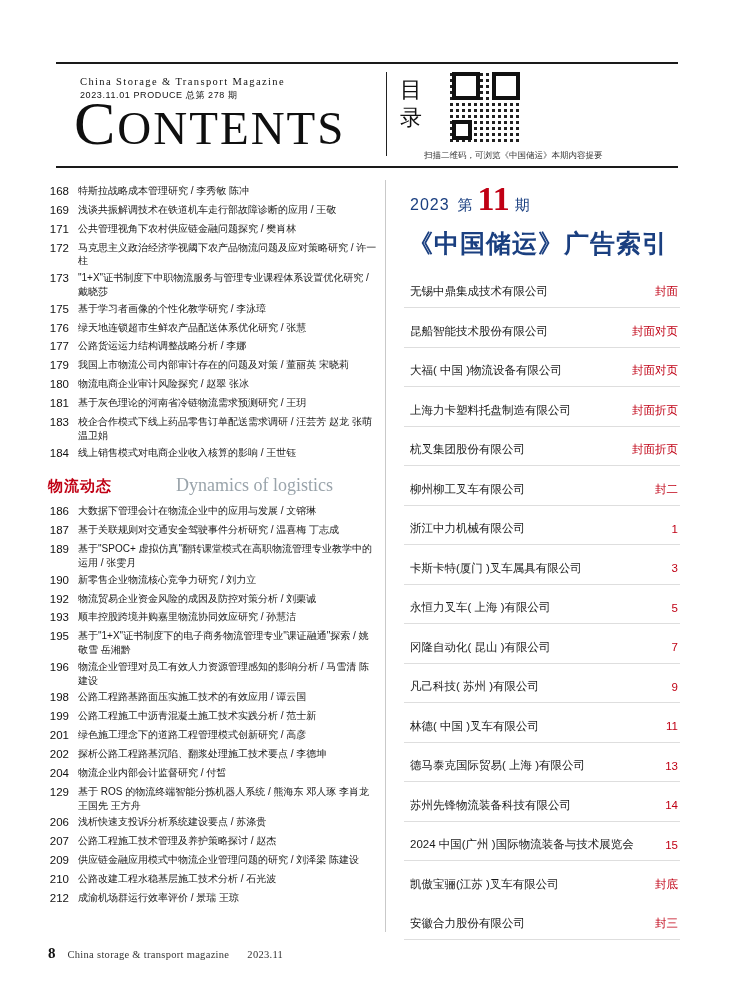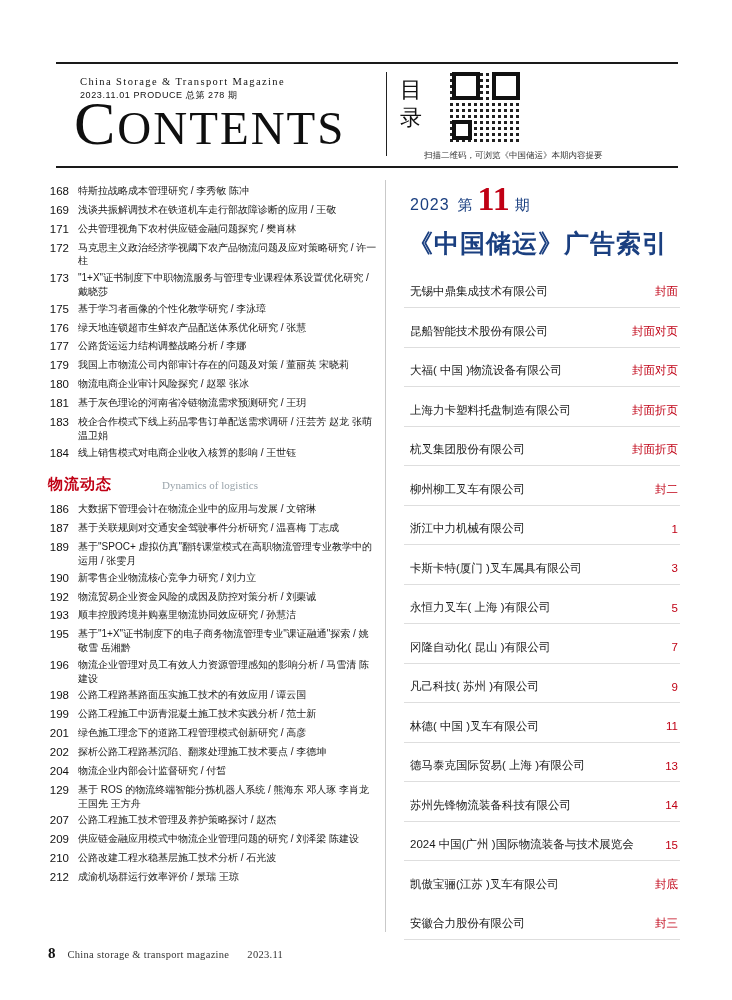--- a/index.html
+++ b/index.html
@@ -124,21 +124,21 @@
 
   .section-head {
     margin: 14px 0 8px 0;
     display: flex; align-items: baseline; gap: 42px;
   }
   .section-cn {
     font-size: 15px; font-weight: bold; color: #c00014;
     letter-spacing: 1px;
   }
   .section-en {
-    font-size: 11px; color: #9aa4ab; margin-left: 8px;
+    font-size: 18px; color: #9aa4ab; margin-left: 22px;
     font-family: "Liberation Serif", serif;
   }
 
   
   .issue-line {
     display: flex; align-items: baseline;
     color: #1a3f80;
     margin-left: 6px;
   }
   .issue-year { font-size: 16px; letter-spacing: 1px; }
@@ -333,20 +333,24 @@
         </div>
       <div class="toc-item">
           <span class="toc-page">204</span>
           <span class="toc-title">物流企业内部会计监督研究 / 付皙</span>
         </div>
       <div class="toc-item">
           <span class="toc-page">129</span>
           <span class="toc-title">基于 ROS 的物流终端智能分拣机器人系统 / 熊海东 邓人琢 李肖龙 王国先 王方舟</span>
         </div>
       <div class="toc-item">
+          <span class="toc-page">206</span>
+          <span class="toc-title">浅析快速支投诉分析系统建设要点 / 苏涤贵</span>
+        </div>
+      <div class="toc-item">
           <span class="toc-page">207</span>
           <span class="toc-title">公路工程施工技术管理及养护策略探讨 / 赵杰</span>
         </div>
       <div class="toc-item">
           <span class="toc-page">209</span>
           <span class="toc-title">供应链金融应用模式中物流企业管理问题的研究 / 刘泽梁 陈建设</span>
         </div>
       <div class="toc-item">
           <span class="toc-page">210</span>
           <span class="toc-title">公路改建工程水稳基层施工技术分析 / 石光波</span>

